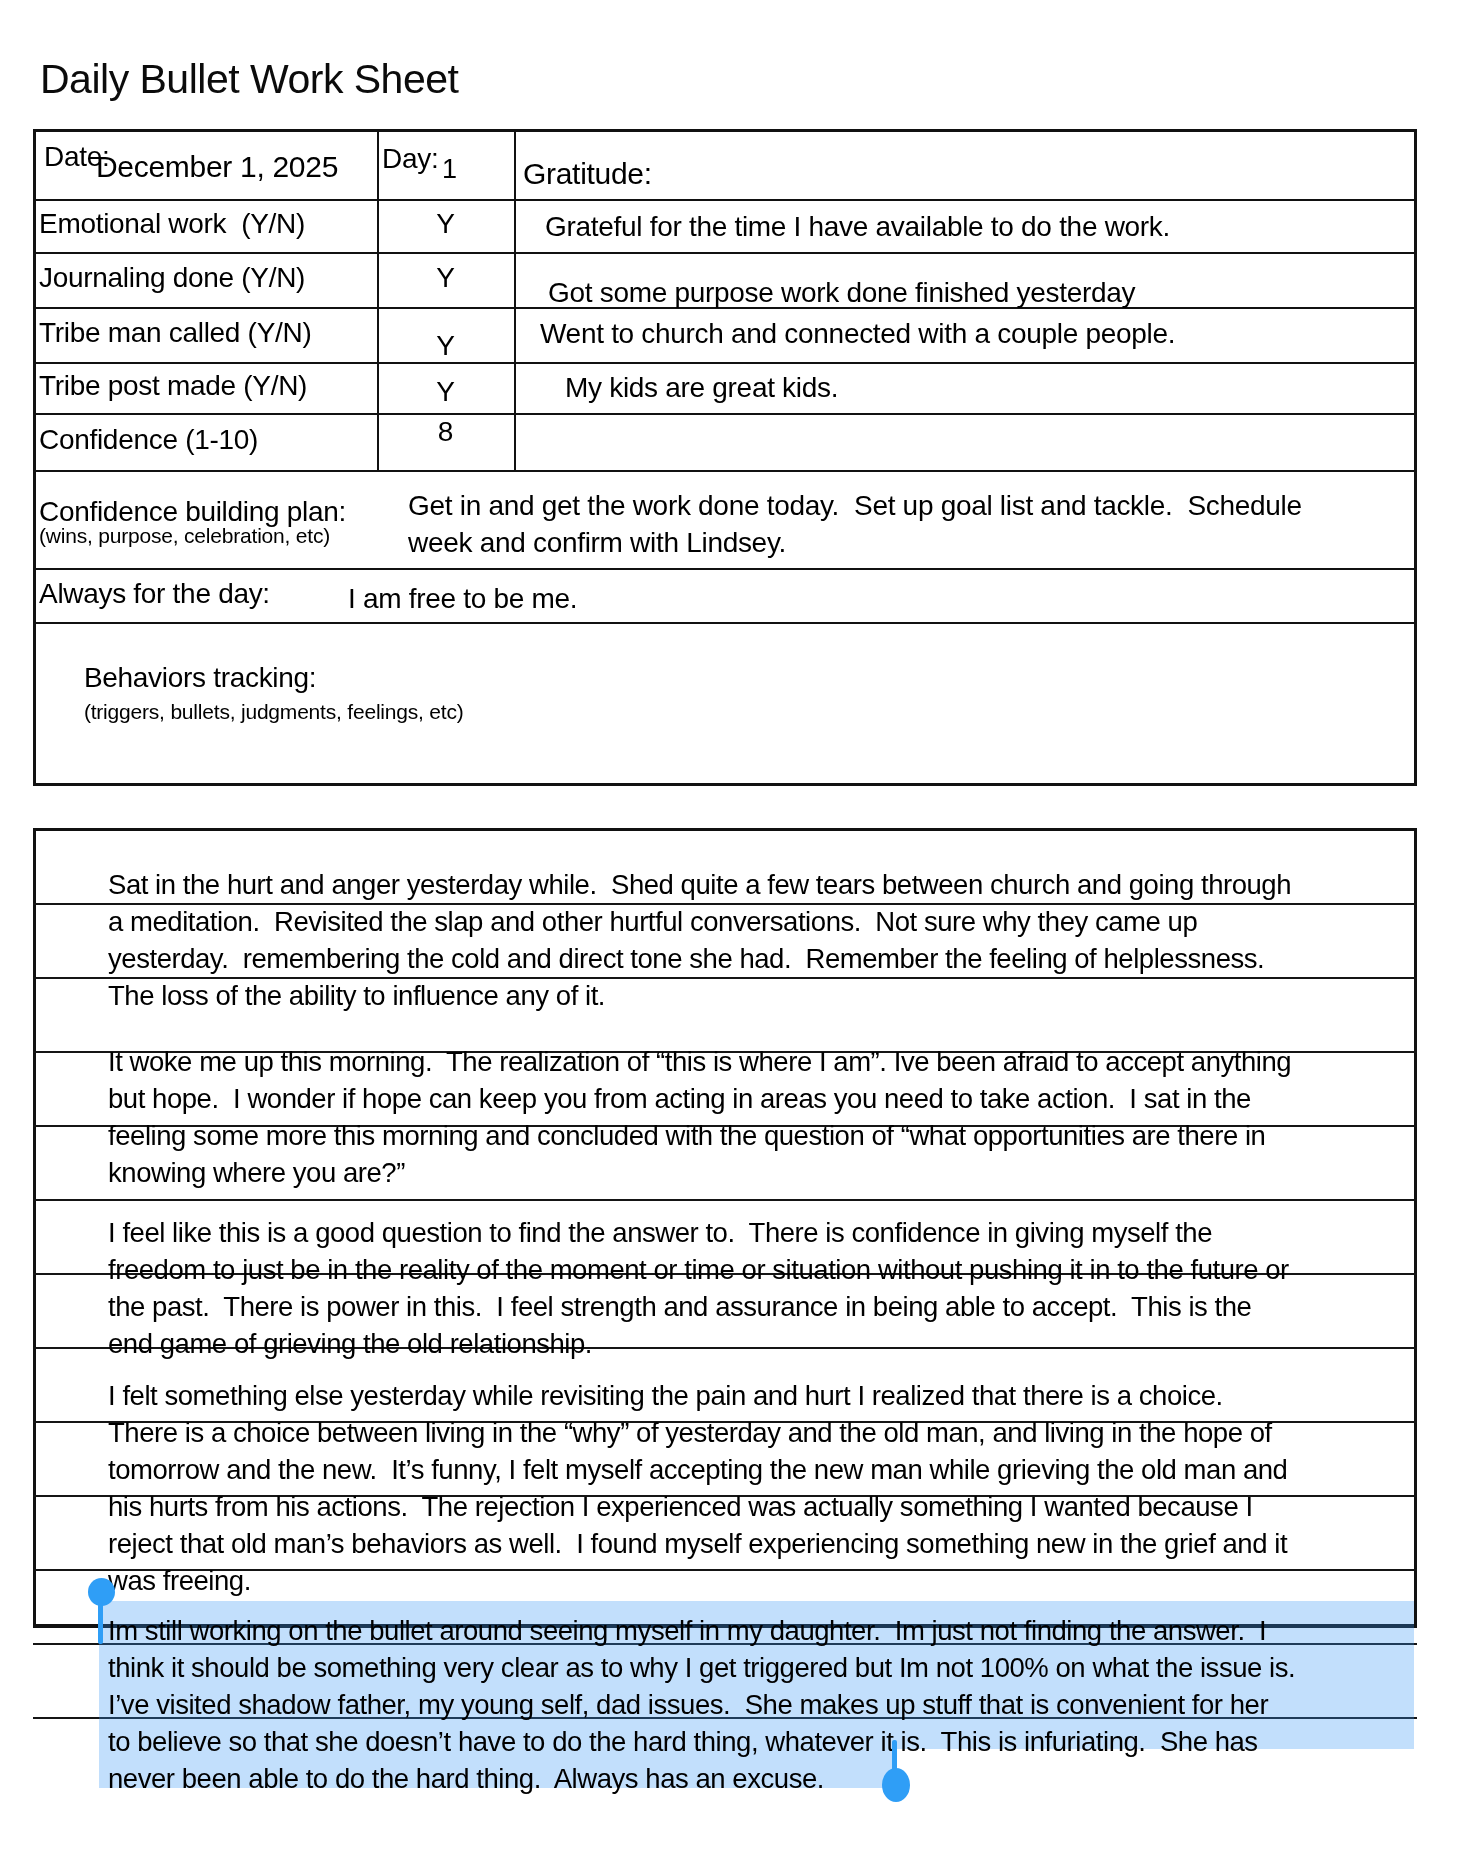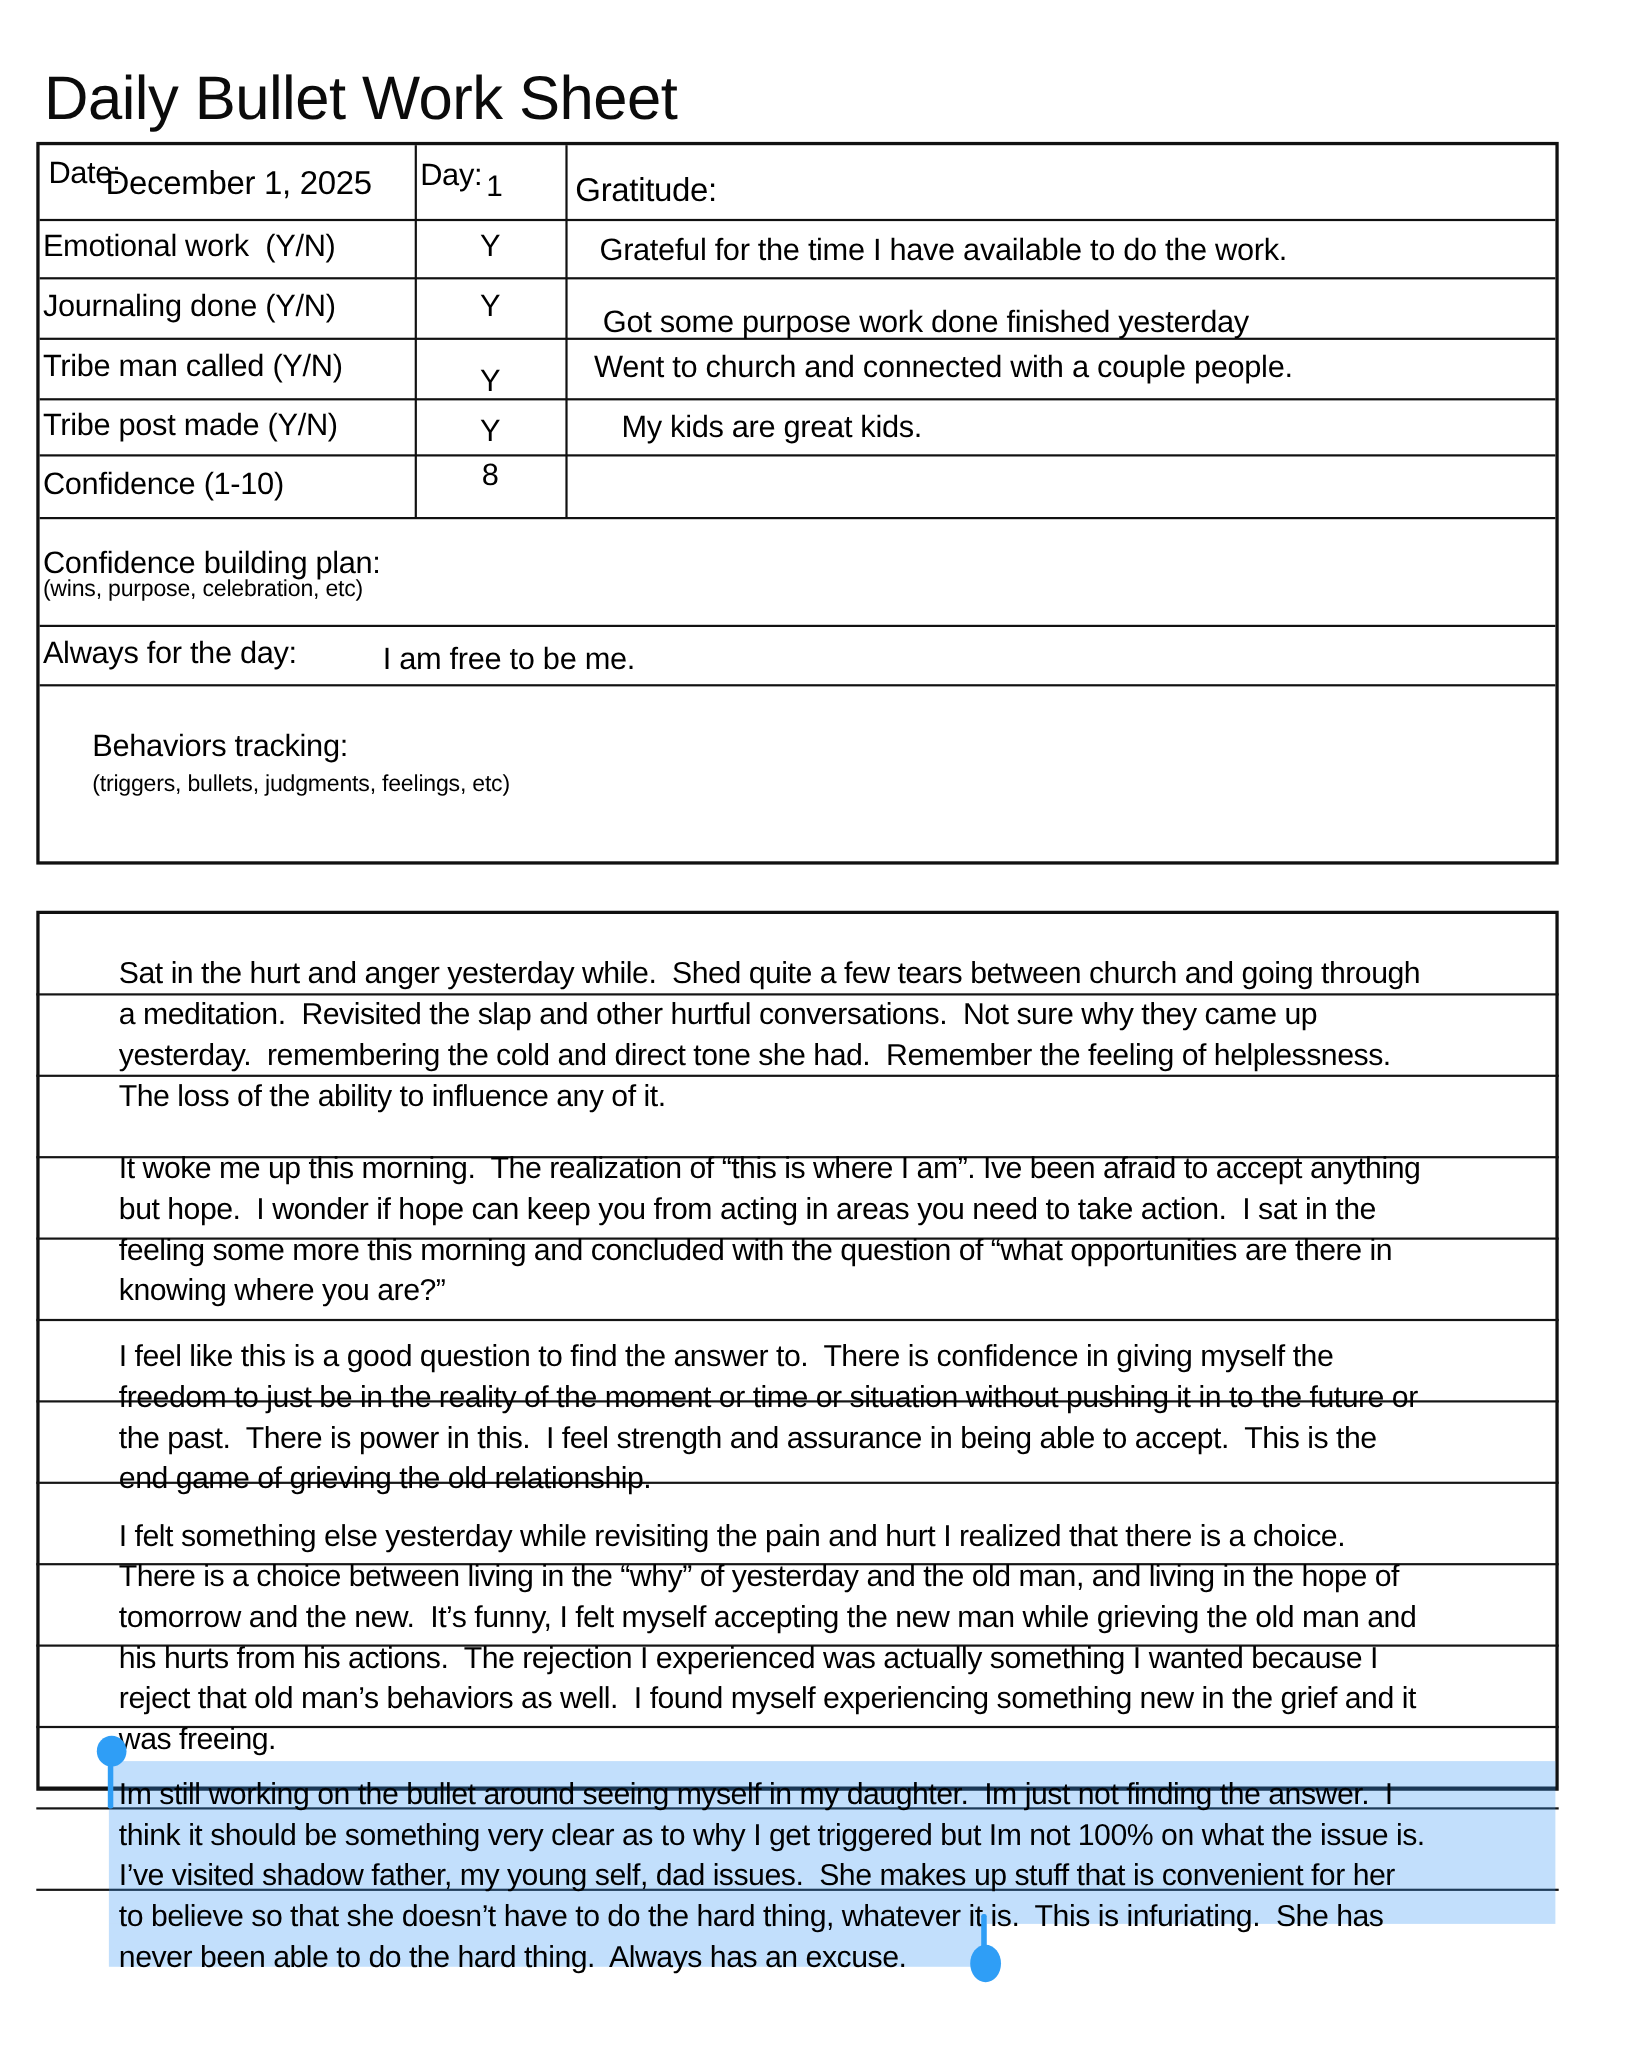--- a/index.html
+++ b/index.html
@@ -6,21 +6,21 @@
   .page{
     position:relative;
     width:1484px;height:1868px;
     background:#ffffff;
     font-family:"Liberation Sans","DejaVu Sans",sans-serif;
     color:#000;
     overflow:hidden;
   }
   .doc-title{
     position:absolute;left:40px;top:56px;
-    font-size:56px;font-weight:500;letter-spacing:-0.5px;color:#0b0b0b;
+    font-size:41px;font-weight:500;letter-spacing:-0.5px;color:#0b0b0b;
   }
   
   .tracker{
     position:absolute;left:33px;top:129px;
     width:1384px;height:657px;
     border:3px solid #111;box-sizing:border-box;
   }
   .hline{position:absolute;left:0;width:100%;height:2px;background:#111;}
   .vline{position:absolute;top:0;width:2px;background:#111;}
   .cell-label{position:absolute;font-size:28px;letter-spacing:-0.3px;white-space:pre;}
@@ -90,20 +90,22 @@
 
     <div class="cell-label" style="left:3px;top:238px">Tribe post made (Y/N)</div>
     <div class="cell-value ycol" style="top:244px">Y</div>
     <div class="cell-value" style="left:529px;top:240px">My kids are great kids.</div>
 
     <div class="cell-label" style="left:3px;top:292px">Confidence (1-10)</div>
     <div class="cell-value ycol" style="top:284px">8</div>
 
     <div class="cell-label" style="left:3px;top:364px">Confidence building plan:</div>
     <div class="cell-label sub-label" style="left:3px;top:392px">(wins, purpose, celebration, etc)</div>
+    <div class="cell-value plan-value" style="left:372px;top:355px">Get in and get the work done today.  Set up goal list and tackle.  Schedule
+week and confirm with Lindsey.</div>
 
     <div class="cell-label" style="left:3px;top:446px">Always for the day:</div>
     <div class="cell-value" style="left:312px;top:451px">I am free to be me.</div>
 
     <div class="cell-label" style="left:3px;top:498px">
       <span>Behaviors tracking:</span>
       <span class="sub-label">(triggers, bullets, judgments, feelings, etc)</span>
     </div>
   </div>
 

